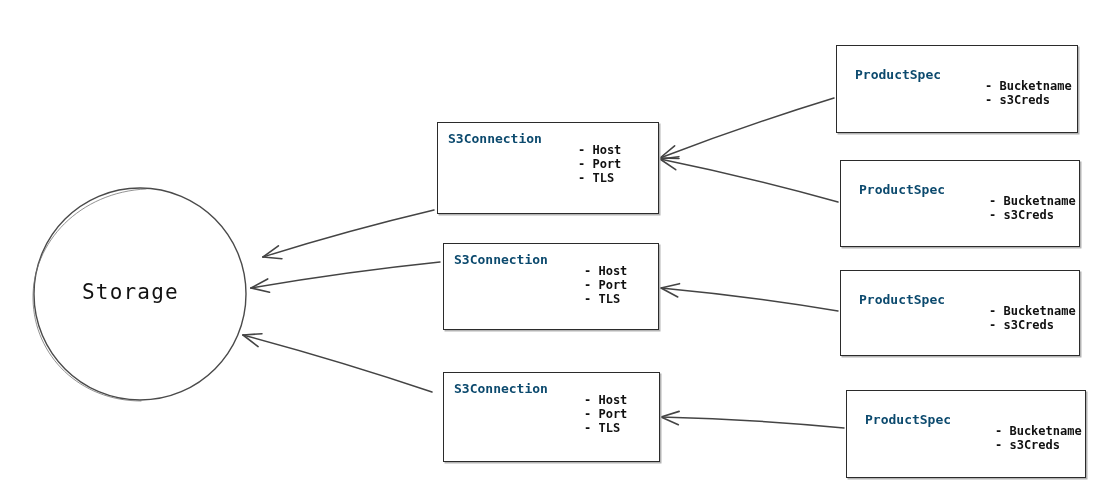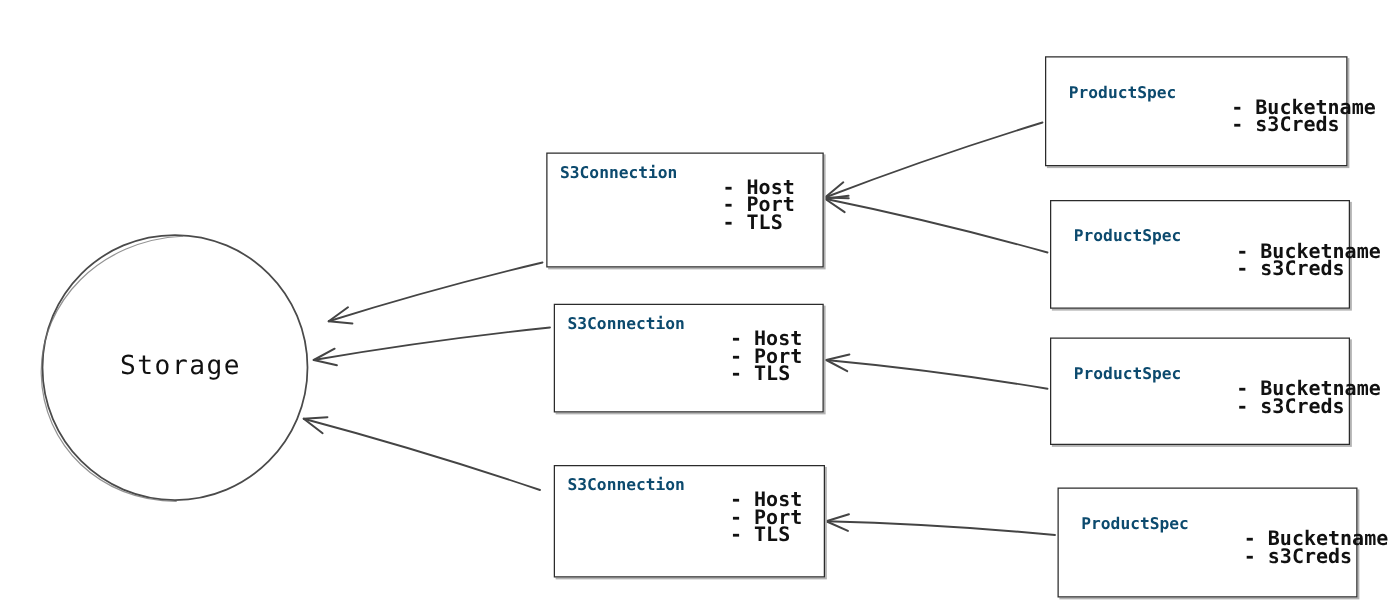--- a/index.html
+++ b/index.html
@@ -46,21 +46,21 @@
     position: absolute;
     font-size: 13px;
     font-weight: 600;
     color: #0c4a6e;
     letter-spacing: 0px;
     white-space: nowrap;
     line-height: 15px;
   }
   .attr-list {
     position: absolute;
-    font-size: 16px;
+    font-size: 12px;
     font-weight: 700;
     color: #111111;
     line-height: 14px;
     white-space: nowrap;
   }
   .attr-item {
     display: block;
   }
   .circle-label {
     position: absolute;
@@ -120,21 +120,21 @@
         </g>
         <g>
           <path d="M 432 392 Q 338.4239737456654 360.43629758016203 243 335" fill="none" stroke="#444444" stroke-width="1.5" stroke-linecap="round"></path>
           <path d="M 243 335 L 258.09203974731344 346.5425446183028" fill="none" stroke="#444444" stroke-width="1.6" stroke-linecap="round"></path>
           <path d="M 243 335 L 261.95725894330803 333.72629149474176" fill="none" stroke="#444444" stroke-width="1.6" stroke-linecap="round"></path>
         </g>
       </g>
   </svg>
 
   <div id="html-layer">
-    <div class="circle-label" id="storage-label" style="left: 96px; top: 280px;">Storage</div>
+    <div class="circle-label" id="storage-label" style="left: 82px; top: 280px;">Storage</div>
     <div id="node-container">
         <div class="node-box" style="left: 437px; top: 122px; width: 222px; height: 92px;"></div>
         <div class="node-title" style="left: 448px; top: 131px;">S3Connection</div>
         <div class="attr-list" style="left: 578px; top: 143px;">
           <span class="attr-item">- Host</span>
           <span class="attr-item">- Port</span>
           <span class="attr-item">- TLS</span>
         </div>
         <div class="node-box" style="left: 443px; top: 243px; width: 216px; height: 87px;"></div>
         <div class="node-title" style="left: 454px; top: 252px;">S3Connection</div>

